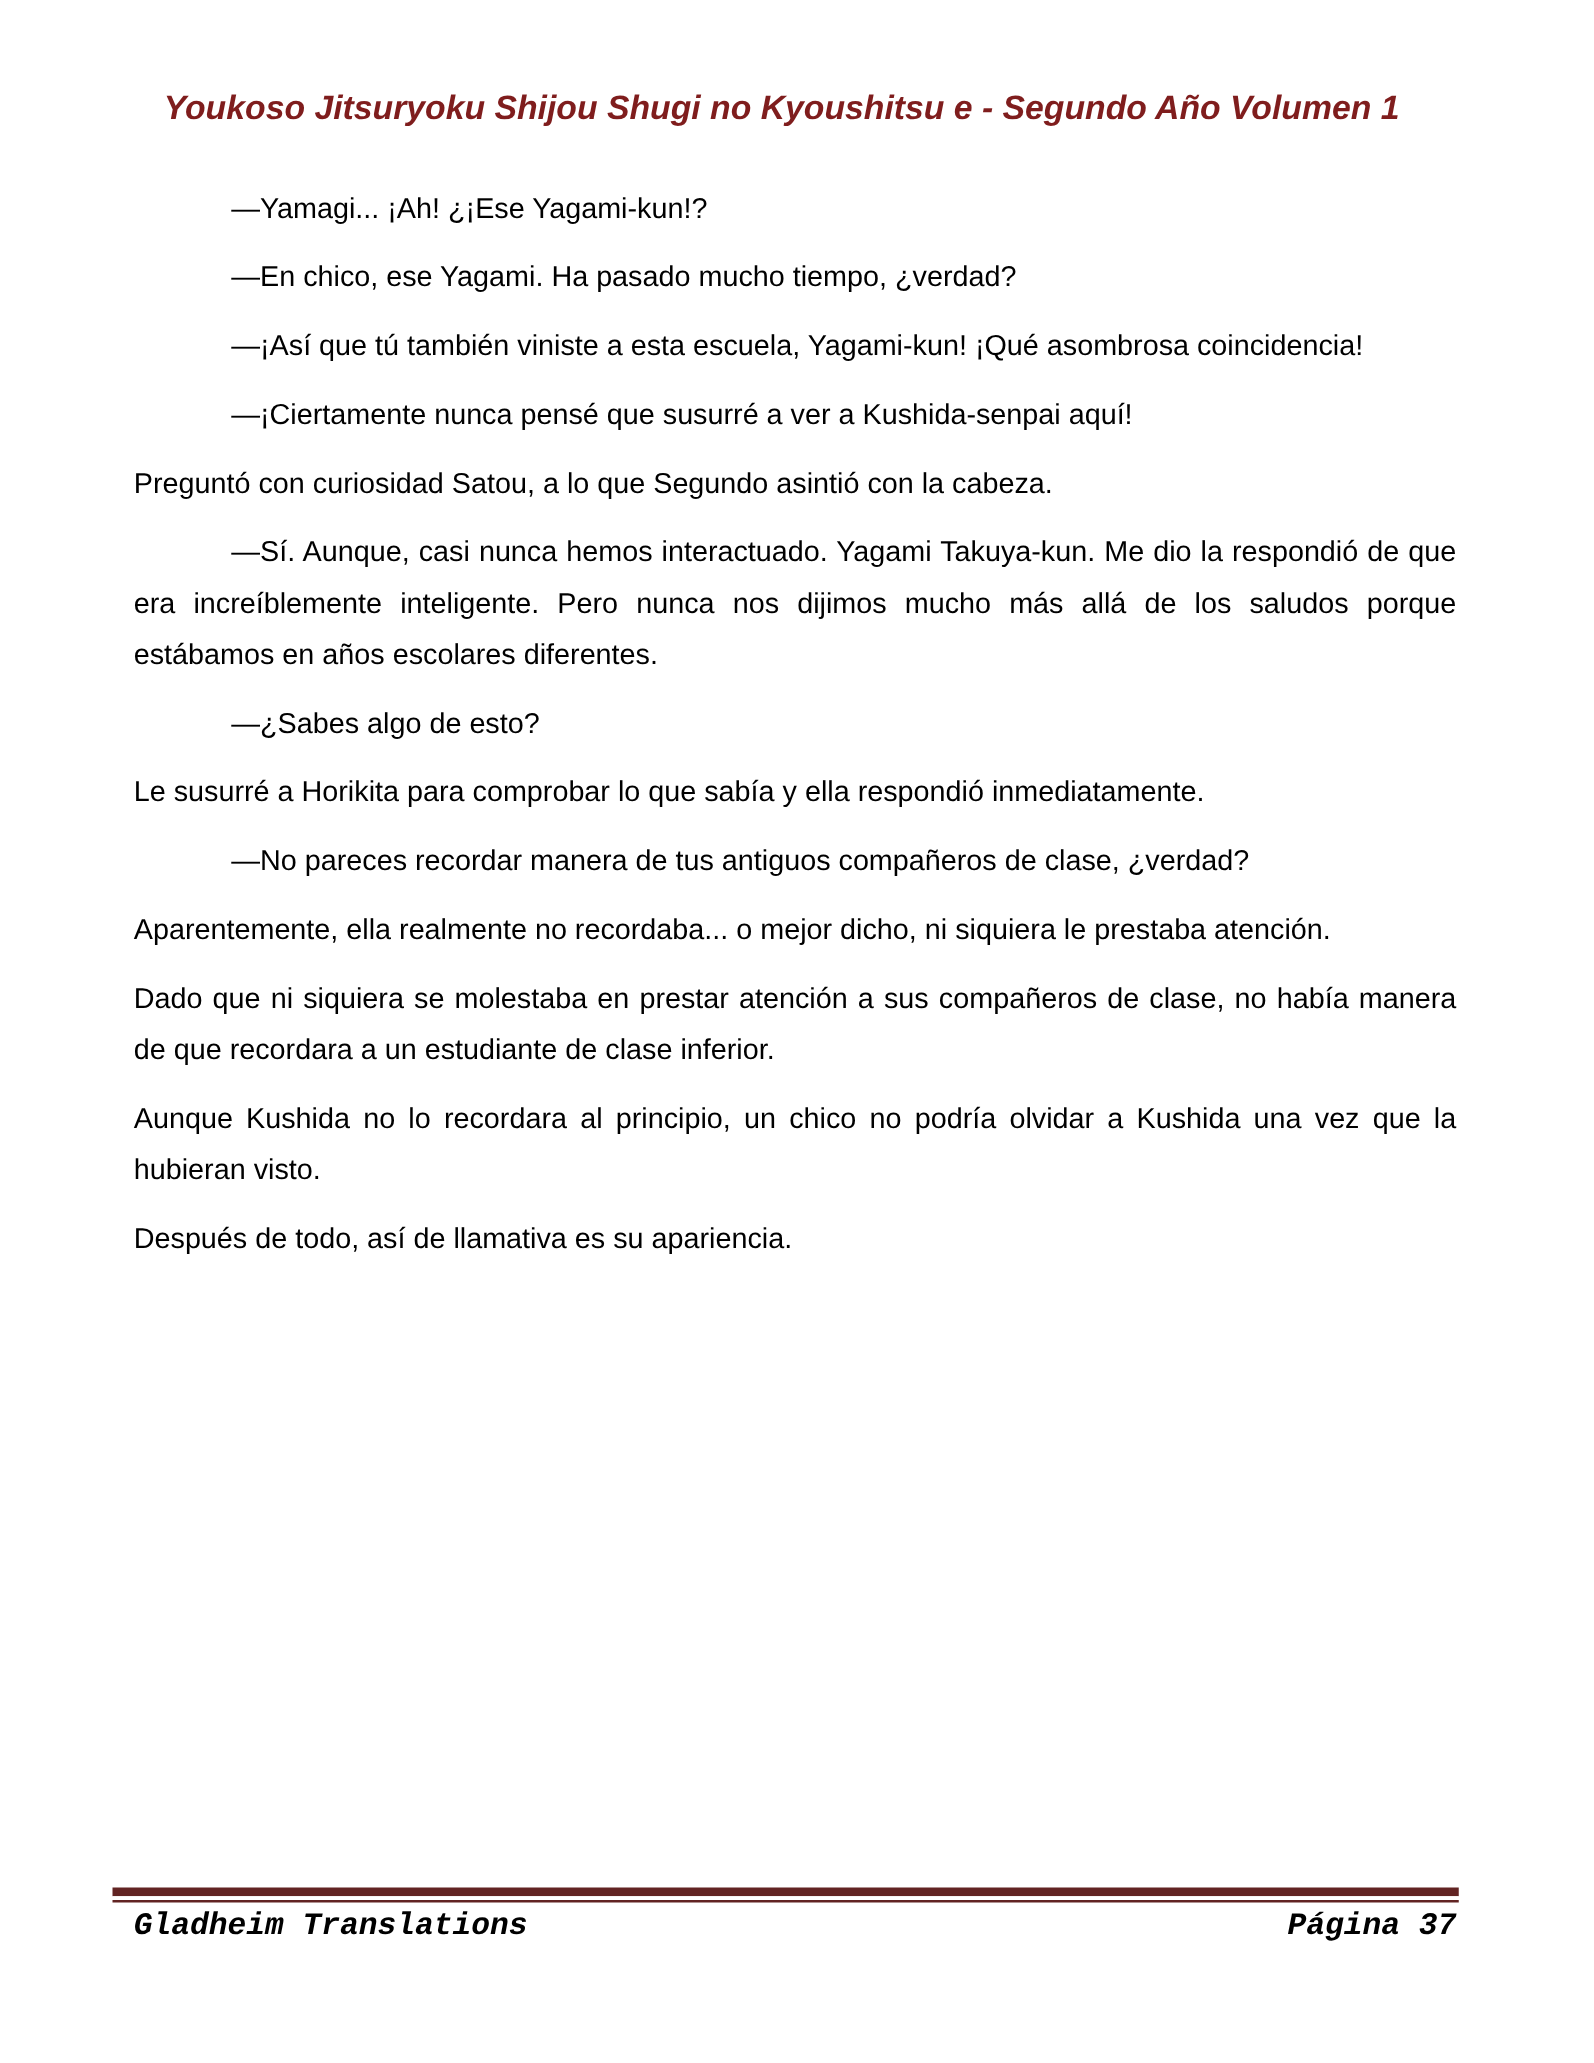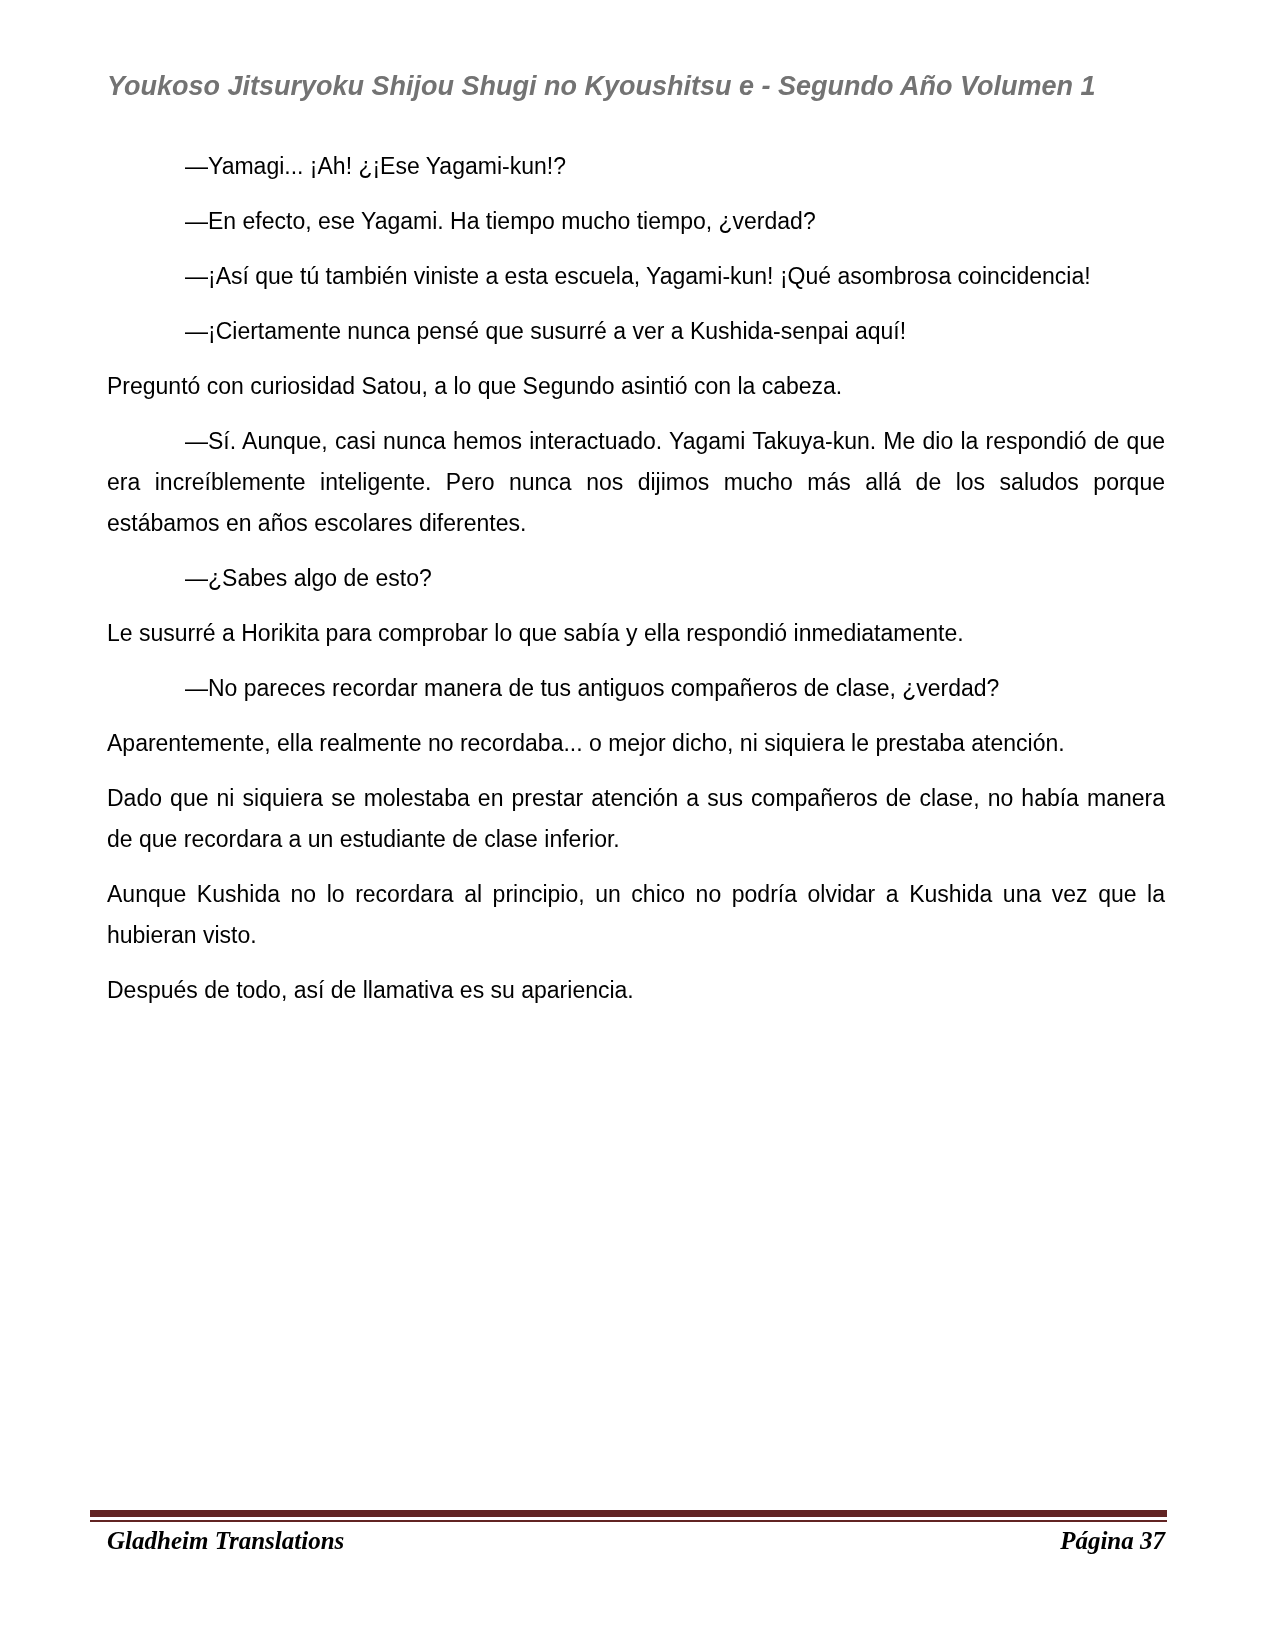--- a/index.html
+++ b/index.html
@@ -14,22 +14,23 @@
   }
   
   .header{
     position:absolute;top:70px;left:107px;width:1058px;
   }
   .header-title{
     font-family:"Liberation Sans",sans-serif;
     font-weight:bold;font-style:italic;
     font-size:27px;line-height:32px;
     letter-spacing:0px;
-    color:#737373;
+    color:#7f1d1d;
     white-space:nowrap;
+    margin-left:24px;
   }
   
   .body-text{
     position:absolute;top:146px;left:107px;width:1058px;
   }
   .para{
     font-size:23px;line-height:41px;
     text-align:justify;
     margin:0 0 14px 0;
   }
@@ -39,38 +40,38 @@
     position:absolute;top:1510px;left:90px;width:1077px;
   }
   .rule-thick{height:7px;background:var(--rule-color,#622423);}
   .rule-gap{height:3px;background:#ffffff;}
   .rule-thin{height:2px;background:var(--rule-color,#622423);}
   .footer-row{
     position:absolute;top:1526px;left:107px;width:1058px;
     display:flex;justify-content:space-between;align-items:flex-start;
   }
   .footer-row span{
-    font-family:Liberation Serif, serif;
+    font-family:Liberation Mono, monospace;
     font-weight:bold;font-style:italic;
     font-size:25px;line-height:30px;
     color:#000;
   }
 </style>
 </head>
 <body>
 
 <div class="page">
 
   <div class="header">
     <span class="header-title">Youkoso Jitsuryoku Shijou Shugi no Kyoushitsu e - Segundo Año Volumen 1</span>
   </div>
 
   <div class="body-text" id="paragraphs">
       <p class="para indent">—Yamagi... ¡Ah! ¿¡Ese Yagami-kun!?</p>
-      <p class="para indent">—En efecto, ese Yagami. Ha tiempo mucho tiempo, ¿verdad?</p>
+      <p class="para indent">—En chico, ese Yagami. Ha pasado mucho tiempo, ¿verdad?</p>
       <p class="para indent">—¡Así que tú también viniste a esta escuela, Yagami-kun! ¡Qué asombrosa coincidencia!</p>
       <p class="para indent">—¡Ciertamente nunca pensé que susurré a ver a Kushida-senpai aquí!</p>
       <p class="para">Preguntó con curiosidad Satou, a lo que Segundo asintió con la cabeza.</p>
       <p class="para indent">—Sí. Aunque, casi nunca hemos interactuado. Yagami Takuya-kun. Me dio la respondió de que era increíblemente inteligente. Pero nunca nos dijimos mucho más allá de los saludos porque estábamos en años escolares diferentes.</p>
       <p class="para indent">—¿Sabes algo de esto?</p>
       <p class="para">Le susurré a Horikita para comprobar lo que sabía y ella respondió inmediatamente.</p>
       <p class="para indent">—No pareces recordar manera de tus antiguos compañeros de clase, ¿verdad?</p>
       <p class="para">Aparentemente, ella realmente no recordaba... o mejor dicho, ni siquiera le prestaba atención.</p>
       <p class="para">Dado que ni siquiera se molestaba en prestar atención a sus compañeros de clase, no había manera de que recordara a un estudiante de clase inferior.</p>
       <p class="para">Aunque Kushida no lo recordara al principio, un chico no podría olvidar a Kushida una vez que la hubieran visto.</p>

